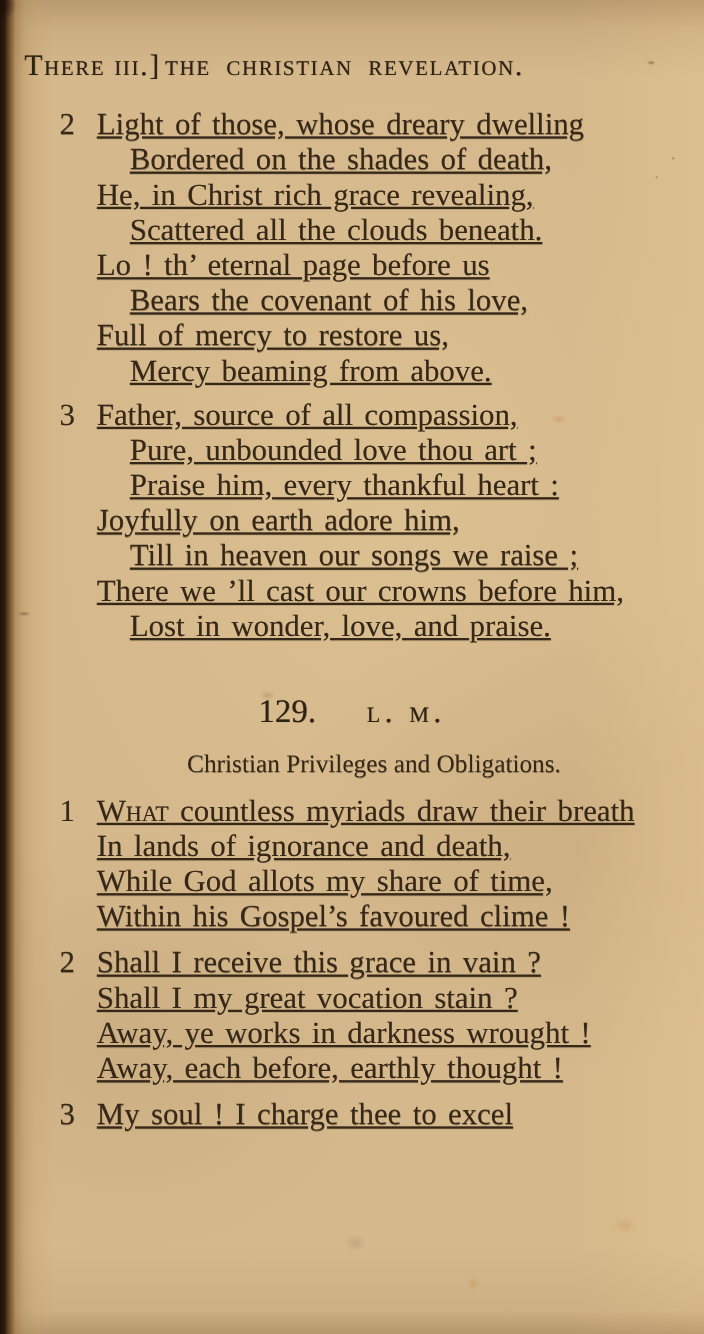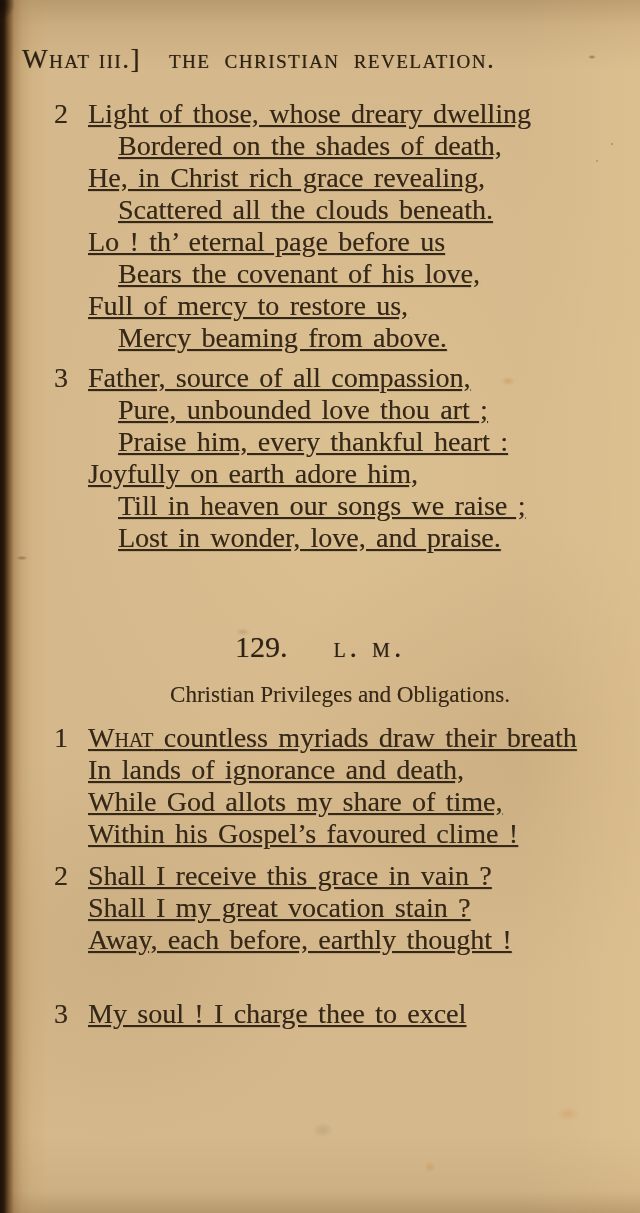--- a/index.html
+++ b/index.html
@@ -42,21 +42,21 @@
     color: #362818;
   }
 
   .sc { font-variant: small-caps; }
 
   .running-header {
     position: absolute; left: 22px; top: 44px; width: 560px;
     font-size: 27px; letter-spacing: 1.5px; white-space: nowrap;
     color: #2e2214; text-shadow: 0.4px 0.4px 0.7px rgba(46,34,20,0.55);
   }
-  .running-header .title { margin-left: 28px; word-spacing: 6px; }
+  .running-header .title { margin-left: 4px; word-spacing: 6px; }
 
   .stanza {
     position: absolute; left: 88px; width: 540px;
     font-size: 28px; line-height: 32px;
     word-spacing: 0.12em;
     text-shadow: 0.3px 0.3px 0.6px rgba(54,40,24,0.45);
   }
   .vnum { position: absolute; left: -34px; top: 0; }
   .line { white-space: nowrap; text-decoration: underline; }
   .line.ind { padding-left: 30px; }
@@ -75,21 +75,21 @@
     text-shadow: 0.3px 0.3px 0.6px rgba(54,40,24,0.4);
     margin-left: 20px;
   }
 </style>
 </head>
 <body>
 
 <div class="page">
 
   <div class="running-header">
-    <span class="sc">What iii.]</span><span class="sc title">the christian revelation.</span>
+    <span class="sc">There iii.]</span><span class="sc title">the christian revelation.</span>
   </div>
 
   <div class="stanza" style="top:98px">
     <span class="vnum">2</span>
     <div class="line">Light of those, whose dreary dwelling</div>
     <div class="line ind">Bordered on the shades of death,</div>
     <div class="line">He, in Christ rich grace revealing,</div>
     <div class="line ind">Scattered all the clouds beneath.</div>
     <div class="line">Lo ! th’ eternal page before us</div>
     <div class="line ind">Bears the covenant of his love,</div>
@@ -97,40 +97,42 @@
     <div class="line ind">Mercy beaming from above.</div>
   </div>
 
   <div class="stanza" style="top:362px">
     <span class="vnum">3</span>
     <div class="line">Father, source of all compassion,</div>
     <div class="line ind">Pure, unbounded love thou art ;</div>
     <div class="line ind">Praise him, every thankful heart :</div>
     <div class="line">Joyfully on earth adore him,</div>
     <div class="line ind">Till in heaven our songs we raise ;</div>
+    <div class="line">There we ’ll cast our crowns before him,</div>
     <div class="line ind">Lost in wonder, love, and praise.</div>
   </div>
 
   <div class="hymn-heading">
     <span class="hymn-number">129.</span><span class="hymn-meter sc">l. m.</span>
   </div>
   <div class="hymn-subtitle">Christian Privileges and Obligations.</div>
 
   <div class="stanza" style="top:722px">
     <span class="vnum">1</span>
     <div class="line"><span class="sc">What</span> <span>countless myriads draw their breath</span></div>
     <div class="line">In lands of ignorance and death,</div>
     <div class="line">While God allots my share of time,</div>
     <div class="line">Within his Gospel’s favoured clime !</div>
   </div>
 
   <div class="stanza" style="top:860px">
     <span class="vnum">2</span>
     <div class="line">Shall I receive this grace in vain ?</div>
     <div class="line">Shall I my great vocation stain ?</div>
+    <div class="line">Away, ye works in darkness wrought !</div>
     <div class="line">Away, each before, earthly thought !</div>
   </div>
 
   <div class="stanza" style="top:998px">
     <span class="vnum">3</span>
     <div class="line">My soul ! I charge thee to excel</div>
   </div>
 
 </div>
 

